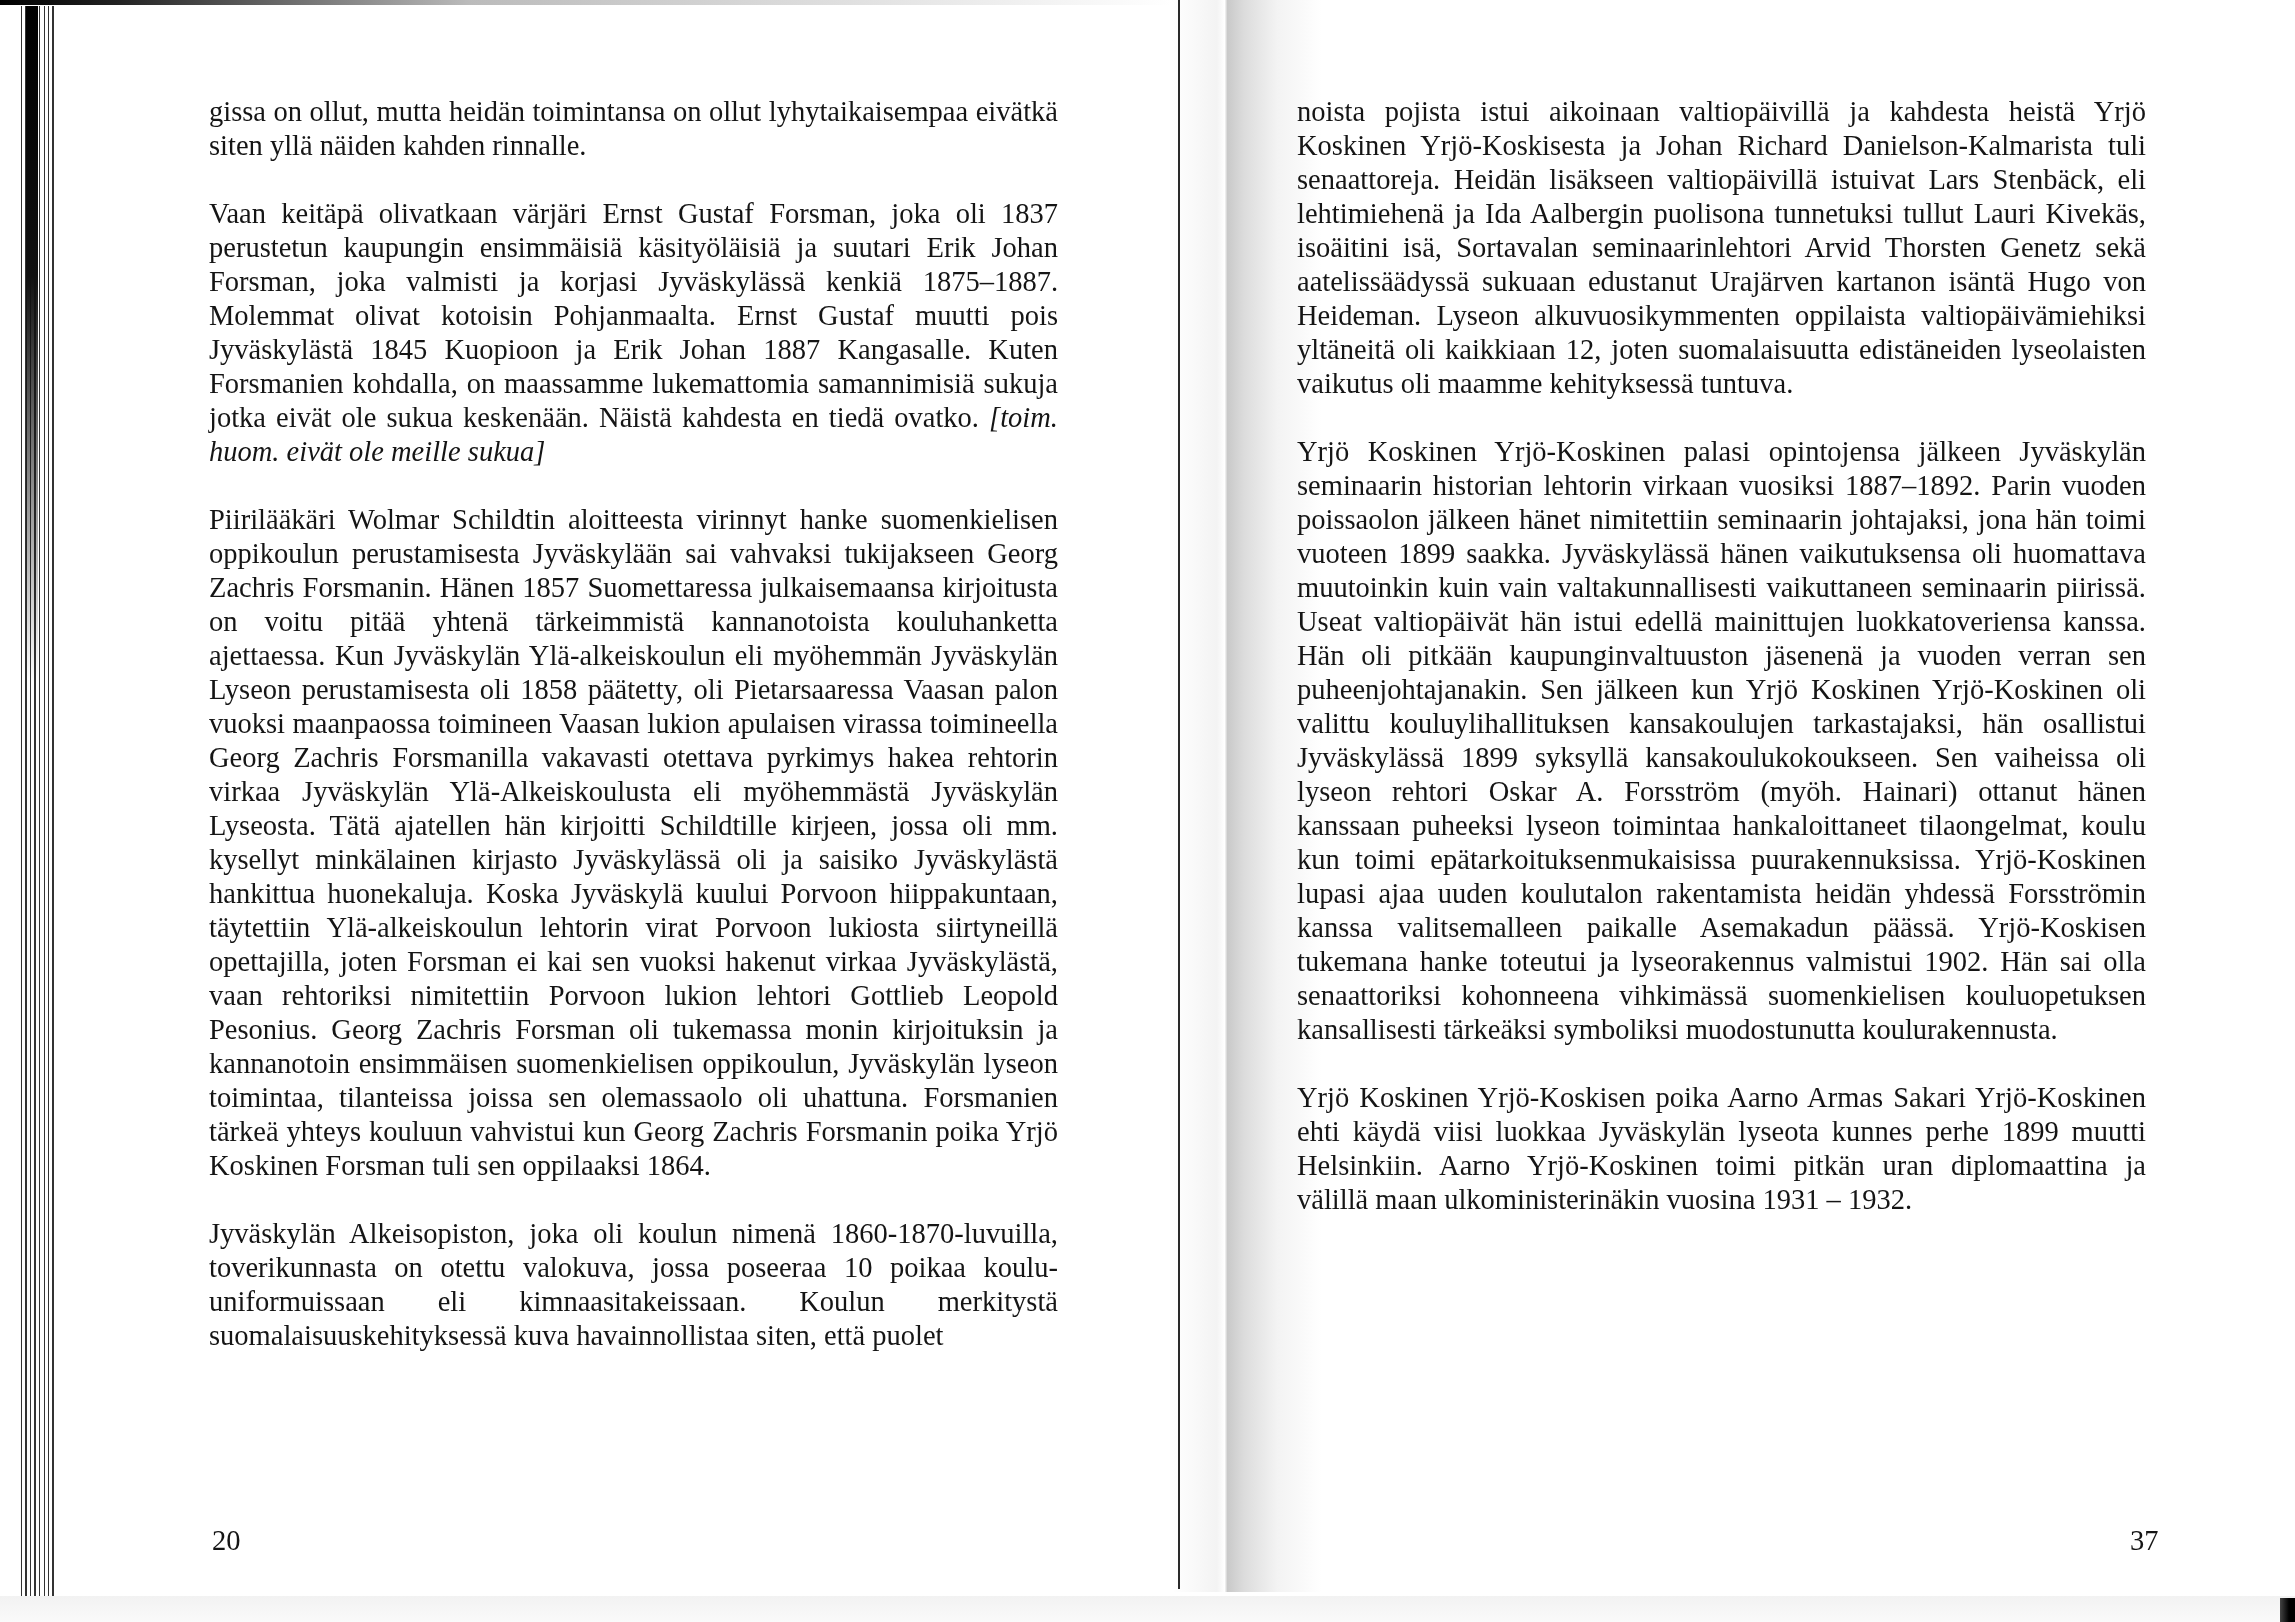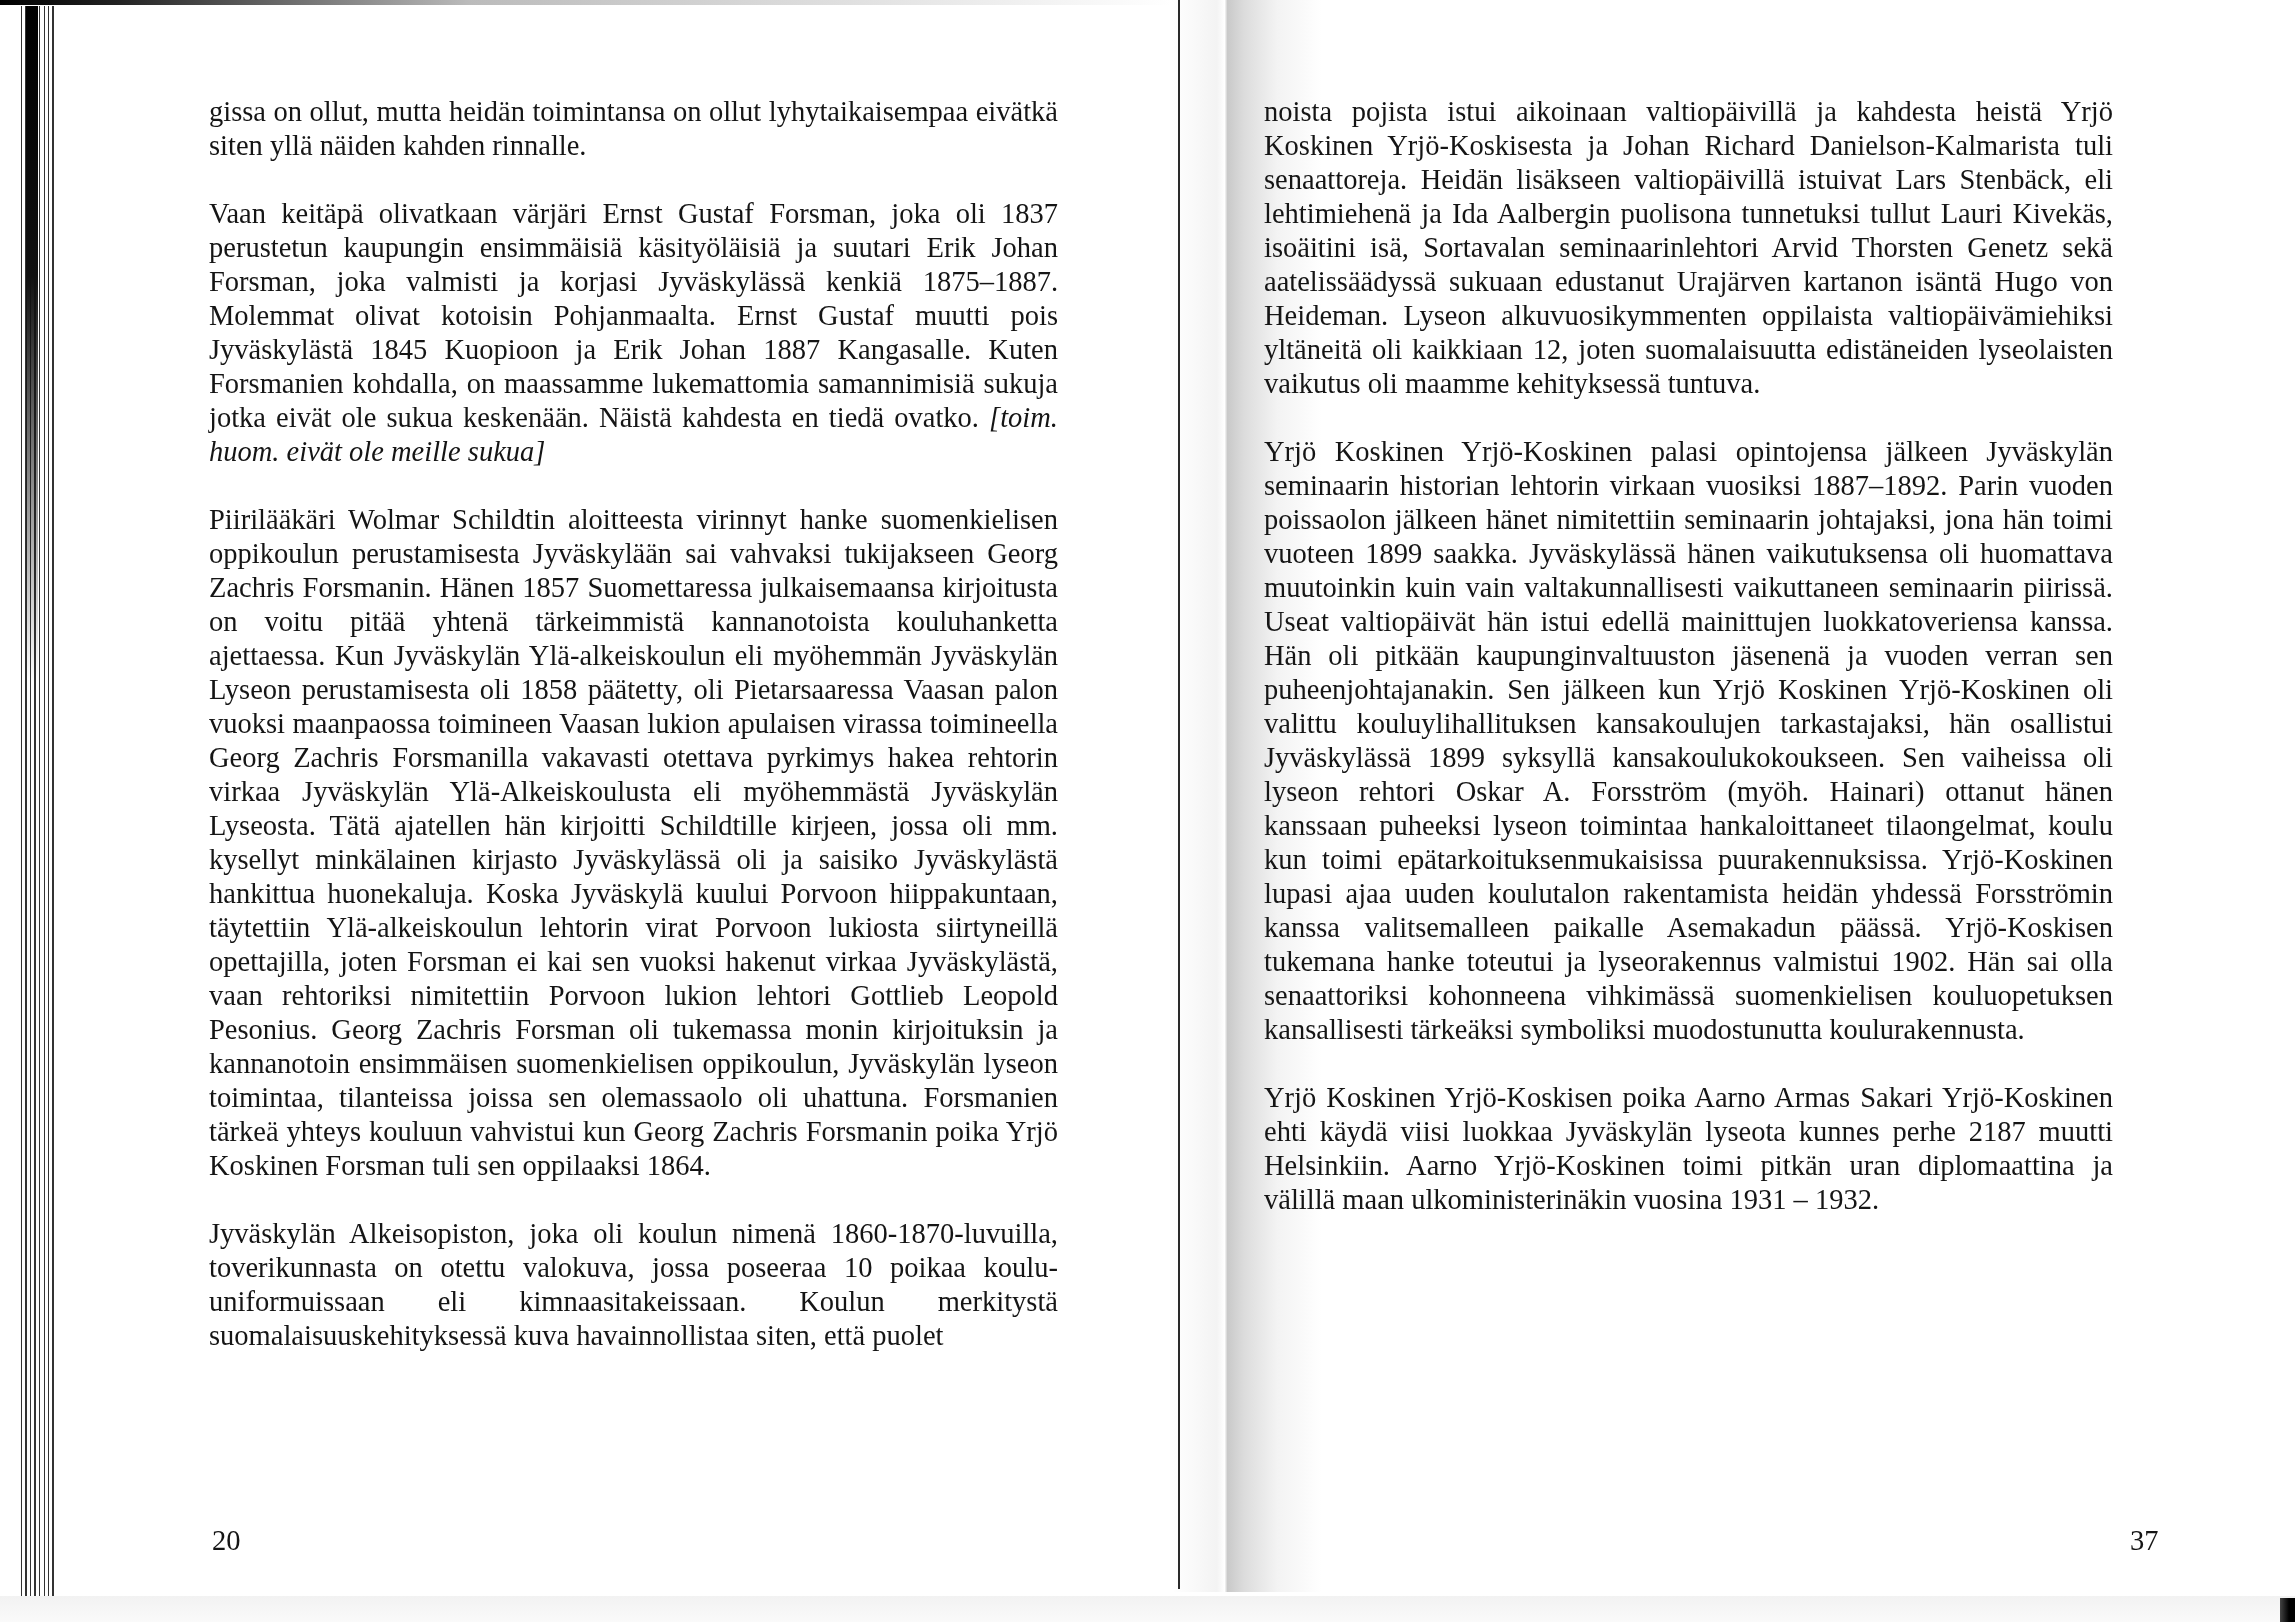--- a/index.html
+++ b/index.html
@@ -38,21 +38,21 @@
   }
   .corner-dark {
     position: absolute; right: 0; top: 1598px; width: 15px; height: 24px;
     background: linear-gradient(90deg, #444 0%, #000 60%);
   }
   .page {
     position: absolute; top: 95px; width: 849px;
     font-size: 28.5px; line-height: 34px; text-align: justify;
   }
   .page.left { left: 209px; }
-  .page.right { left: 1264px; }
+  .page.right { left: 1297px; }
   .page p { margin: 0 0 34px 0; }
   .italic { font-style: italic; }
   .page-number {
     position: absolute; top: 1525px; font-size: 28.5px;
   }
   .page-number.left { left: 212px; }
   .page-number.right { left: 2130px; }
 </style>
 </head>
 <body>
@@ -69,17 +69,17 @@
     <p>gissa on ollut, mutta heidän toimintansa on ollut lyhytaikaisempaa eivätkä siten yllä näiden kahden rinnalle.</p>
     <p><span>Vaan keitäpä olivatkaan värjäri Ernst Gustaf Forsman, joka oli 1837 perustetun kaupungin ensimmäisiä käsityöläisiä ja suutari Erik Johan Forsman, joka valmisti ja korjasi Jyväskylässä kenkiä 1875–1887. Molemmat olivat kotoisin Pohjanmaalta. Ernst Gustaf muutti pois Jyväskylästä 1845 Kuopioon ja Erik Johan 1887 Kangasalle. Kuten Forsmanien kohdalla, on maassamme lukemattomia samannimisiä sukuja jotka eivät ole sukua keskenään. Näistä kahdesta en tiedä ovatko. </span><span class="italic">[toim. huom. eivät ole meille sukua]</span></p>
     <p>Piirilääkäri Wolmar Schildtin aloitteesta virinnyt hanke suomenkielisen oppikoulun perustamisesta Jyväskylään sai vahvaksi tukijakseen Georg Zachris Forsmanin. Hänen 1857 Suomettaressa julkaisemaansa kirjoitusta on voitu pitää yhtenä tärkeimmistä kannanotoista kouluhanketta ajettaessa. Kun Jyväskylän Ylä-alkeiskoulun eli myöhemmän Jyväskylän Lyseon perustamisesta oli 1858 päätetty, oli Pietarsaaressa Vaasan palon vuoksi maanpaossa toimineen Vaasan lukion apulaisen virassa toimineella Georg Zachris Forsmanilla vakavasti otettava pyrkimys hakea rehtorin virkaa Jyväskylän Ylä-Alkeiskoulusta eli myöhemmästä Jyväskylän Lyseosta. Tätä ajatellen hän kirjoitti Schildtille kirjeen, jossa oli mm. kysellyt minkälainen kirjasto Jyväskylässä oli ja saisiko Jyväskylästä hankittua huonekaluja. Koska Jyväskylä kuului Porvoon hiippakuntaan, täytettiin Ylä-alkeiskoulun lehtorin virat Porvoon lukiosta siirtyneillä opettajilla, joten Forsman ei kai sen vuoksi hakenut virkaa Jyväskylästä, vaan rehtoriksi nimitettiin Porvoon lukion lehtori Gottlieb Leopold Pesonius. Georg Zachris Forsman oli tukemassa monin kirjoituksin ja kannanotoin ensimmäisen suomenkielisen oppikoulun, Jyväskylän lyseon toimintaa, tilanteissa joissa sen olemassaolo oli uhattuna. Forsmanien tärkeä yhteys kouluun vahvistui kun Georg Zachris Forsmanin poika Yrjö Koskinen Forsman tuli sen oppilaaksi 1864.</p>
     <p>Jyväskylän Alkeisopiston, joka oli koulun nimenä 1860-1870-luvuilla, toverikunnasta on otettu valokuva, jossa poseeraa 10 poikaa koulu-uniformuissaan eli kimnaasitakeissaan. Koulun merkitystä suomalaisuuskehityksessä kuva havainnollistaa siten, että puolet</p>
   </div>
   <div class="page-number left">20</div>
 
   <div class="page right">
     <p>noista pojista istui aikoinaan valtiopäivillä ja kahdesta heistä Yrjö Koskinen Yrjö-Koskisesta ja Johan Richard Danielson-Kalmarista tuli senaattoreja. Heidän lisäkseen valtiopäivillä istuivat Lars Stenbäck, eli lehtimiehenä ja Ida Aalbergin puolisona tunnetuksi tullut Lauri Kivekäs, isoäitini isä, Sortavalan seminaarinlehtori Arvid Thorsten Genetz sekä aatelissäädyssä sukuaan edustanut Urajärven kartanon isäntä Hugo von Heideman. Lyseon alkuvuosikymmenten oppilaista valtiopäivämiehiksi yltäneitä oli kaikkiaan 12, joten suomalaisuutta edistäneiden lyseolaisten vaikutus oli maamme kehityksessä tuntuva.</p>
     <p>Yrjö Koskinen Yrjö-Koskinen palasi opintojensa jälkeen Jyväskylän seminaarin historian lehtorin virkaan vuosiksi 1887–1892. Parin vuoden poissaolon jälkeen hänet nimitettiin seminaarin johtajaksi, jona hän toimi vuoteen 1899 saakka. Jyväskylässä hänen vaikutuksensa oli huomattava muutoinkin kuin vain valtakunnallisesti vaikuttaneen seminaarin piirissä. Useat valtiopäivät hän istui edellä mainittujen luokkatoveriensa kanssa. Hän oli pitkään kaupunginvaltuuston jäsenenä ja vuoden verran sen puheenjohtajanakin. Sen jälkeen kun Yrjö Koskinen Yrjö-Koskinen oli valittu kouluylihallituksen kansakoulujen tarkastajaksi, hän osallistui Jyväskylässä 1899 syksyllä kansakoulukokoukseen. Sen vaiheissa oli lyseon rehtori Oskar A. Forsström (myöh. Hainari) ottanut hänen kanssaan puheeksi lyseon toimintaa hankaloittaneet tilaongelmat, koulu kun toimi epätarkoituksenmukaisissa puurakennuksissa. Yrjö-Koskinen lupasi ajaa uuden koulutalon rakentamista heidän yhdessä Forsströmin kanssa valitsemalleen paikalle Asemakadun päässä. Yrjö-Koskisen tukemana hanke toteutui ja lyseorakennus valmistui 1902. Hän sai olla senaattoriksi kohonneena vihkimässä suomenkielisen kouluopetuksen kansallisesti tärkeäksi symboliksi muodostunutta koulurakennusta.</p>
-    <p>Yrjö Koskinen Yrjö-Koskisen poika Aarno Armas Sakari Yrjö-Koskinen ehti käydä viisi luokkaa Jyväskylän lyseota kunnes perhe 2187 muutti Helsinkiin. Aarno Yrjö-Koskinen toimi pitkän uran diplomaattina ja välillä maan ulkoministerinäkin vuosina 1931 – 1932.</p>
+    <p>Yrjö Koskinen Yrjö-Koskisen poika Aarno Armas Sakari Yrjö-Koskinen ehti käydä viisi luokkaa Jyväskylän lyseota kunnes perhe 1899 muutti Helsinkiin. Aarno Yrjö-Koskinen toimi pitkän uran diplomaattina ja välillä maan ulkoministerinäkin vuosina 1931 – 1932.</p>
   </div>
   <div class="page-number right">37</div>
 </div>
 
 
 </body></html>

